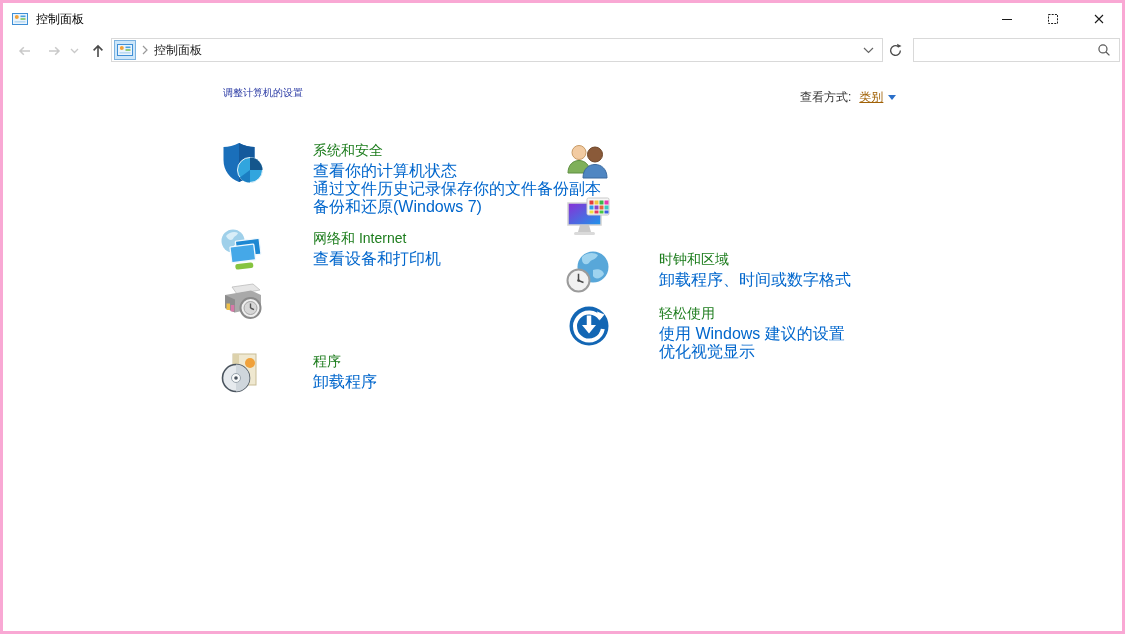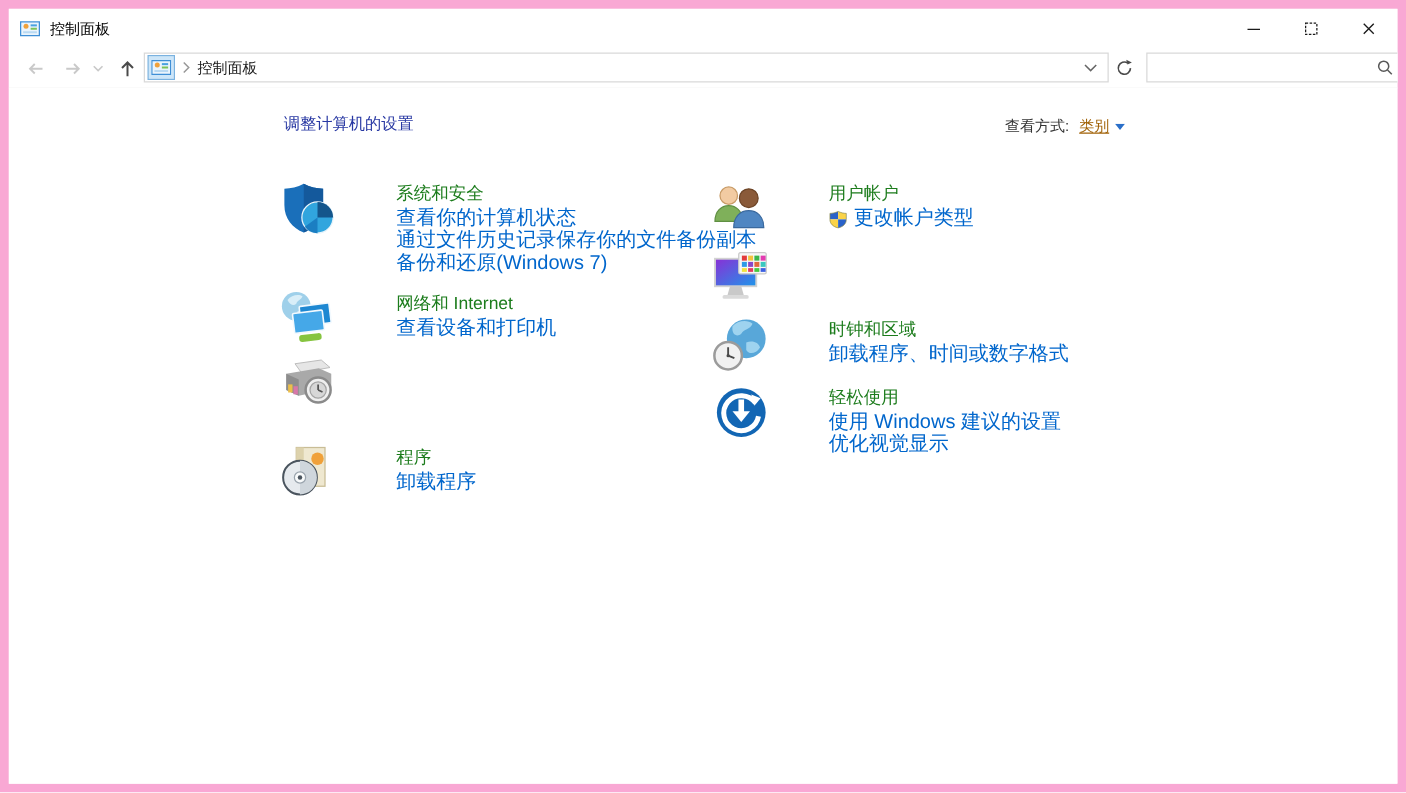--- a/index.html
+++ b/index.html
@@ -1,17 +1,17 @@
 <!DOCTYPE html>
 <html><head>
 <meta charset="utf-8">
 <style>
   html,body{margin:0;padding:0;background:#fff;}
   body{font-family:"Liberation Sans","DejaVu Sans",sans-serif;-webkit-font-smoothing:antialiased;}
-  .window{position:relative;width:1125px;height:634px;box-sizing:border-box;border:7px solid #f9a8d4;background:#fff;overflow:hidden;}
+  .window{position:relative;width:1125px;height:634px;box-sizing:border-box;border:3px solid #f9a8d4;background:#fff;overflow:hidden;}
 
   
   .titlebar{position:absolute;top:0;left:0;right:0;height:32px;background:#fff;display:flex;align-items:center;}
   .tb-icon{margin-left:9px;width:16px;height:16px;flex:none;display:flex;}
   .tb-title{margin-left:8px;font-size:12px;color:#000;}
   .tb-controls{position:absolute;right:0;top:0;height:32px;display:flex;}
   .tb-btn{width:46px;height:32px;display:flex;align-items:center;justify-content:center;cursor:default;}
 
   
   .navbar{position:absolute;top:32px;left:0;right:0;height:31px;background:#fff;border-bottom:1px solid #ececec;}
@@ -25,21 +25,21 @@
   .addr-chev{margin:0 6px 0 7px;display:flex;}
   .addr-text{font-size:12px;color:#1a1a1a;}
   .addr-drop{margin-left:auto;margin-right:8px;display:flex;}
   .refresh-btn{position:absolute;left:884px;top:7px;width:17px;height:17px;display:flex;align-items:center;justify-content:center;}
   .searchbox{position:absolute;left:910px;top:3px;width:207px;height:24px;box-sizing:border-box;border:1px solid #d9d9d9;display:flex;align-items:center;background:#fff;}
   .searchbox input{flex:1;min-width:0;border:0;outline:0;font-size:12px;padding:0 6px;font-family:inherit;background:transparent;}
   .search-glyph{margin-right:8px;display:flex;}
 
   
   .content{position:absolute;top:63px;left:0;right:0;bottom:0;background:#fff;}
-  .page-heading{position:absolute;left:220px;top:20px;font-size:13px;color:#2838a3;}
+  .page-heading{position:absolute;left:220px;top:20px;font-size:10px;color:#2838a3;}
   .viewby{position:absolute;left:797px;top:23px;display:flex;align-items:flex-end;font-size:12px;}
   .viewby-label{color:#333;}
   .viewby-link{color:#a16207;margin-left:8px;cursor:pointer;display:flex;align-items:center;text-decoration:underline;}
   .viewby-arrow{margin-left:5px;display:flex;}
 
   .section{position:absolute;display:flex;gap:36px;}
   .sec-icon{width:46px;height:46px;flex:none;cursor:pointer;}
   .sec-text{margin-left:11px;padding-top:1px;}
   .sec-text.centered{padding-top:13px;}
   .cat-title{display:block;font-size:14px;line-height:19px;color:#1c7c1c;text-decoration:none;margin-bottom:2px;cursor:pointer;}
@@ -236,42 +236,20 @@
 
     <div class="section col-right" style="top:74px">
       <span class="sec-icon">
         <svg width="46" height="46" viewBox="0 0 46 46">
           <circle cx="13" cy="12.5" r="7" fill="#f2cba2" stroke="#c89b66"></circle>
           <path d="M2 33c0-8 5-12.5 11-12.5S24 25 24 33z" fill="#7fb05a" stroke="#5f8f42"></path>
           <circle cx="29" cy="14.5" r="7.5" fill="#8a5a39" stroke="#6e4527"></circle>
           <path d="M17 38c0-9 5.5-13.5 12-13.5S41 29 41 38z" fill="#4f86c2" stroke="#3a699e"></path>
         </svg>
       </span>
-      <div class="sec-text">
-        <a class="cat-title">用户帐户</a>
-        <span class="link-row">
-          <span class="shield">
-            <svg width="15" height="15" viewBox="0 0 16 16">
-              <defs>
-                  <clipPath id="shieldclip">
-                    <path d="M8 1.2C10.3 2.3 12.8 2.9 15 2.9V8c0 3.8-2.8 6.3-7 7.3C3.8 14.3 1 11.8 1 8V2.9C3.2 2.9 5.7 2.3 8 1.2z"></path>
-                  </clipPath>
-                </defs>
-              <g clip-path="url(#shieldclip)">
-                <rect x="0" y="0" width="8" height="8" fill="#2a62c9"></rect>
-                <rect x="8" y="0" width="8" height="8" fill="#fad348"></rect>
-                <rect x="0" y="8" width="8" height="8" fill="#fad348"></rect>
-                <rect x="8" y="8" width="8" height="8" fill="#2a62c9"></rect>
-              </g>
-              <path d="M8 1.2C10.3 2.3 12.8 2.9 15 2.9V8c0 3.8-2.8 6.3-7 7.3C3.8 14.3 1 11.8 1 8V2.9C3.2 2.9 5.7 2.3 8 1.2z" fill="none" stroke="#8a8a4f" stroke-width="0.6"></path>
-            </svg>
-          </span>
-          <a class="cat-link">更改帐户类型</a>
-        </span>
-      </div>
     </div>
 
     <div class="section col-right" style="top:129px">
       <span class="sec-icon">
         <svg width="46" height="46" viewBox="0 0 46 46">
           <defs>
               <linearGradient id="scrgrad" x1="0" y1="0" x2="1" y2="1">
                 <stop offset="0" stop-color="#8a2fd6"></stop>
                 <stop offset="1" stop-color="#1e96ea"></stop>
               </linearGradient>

